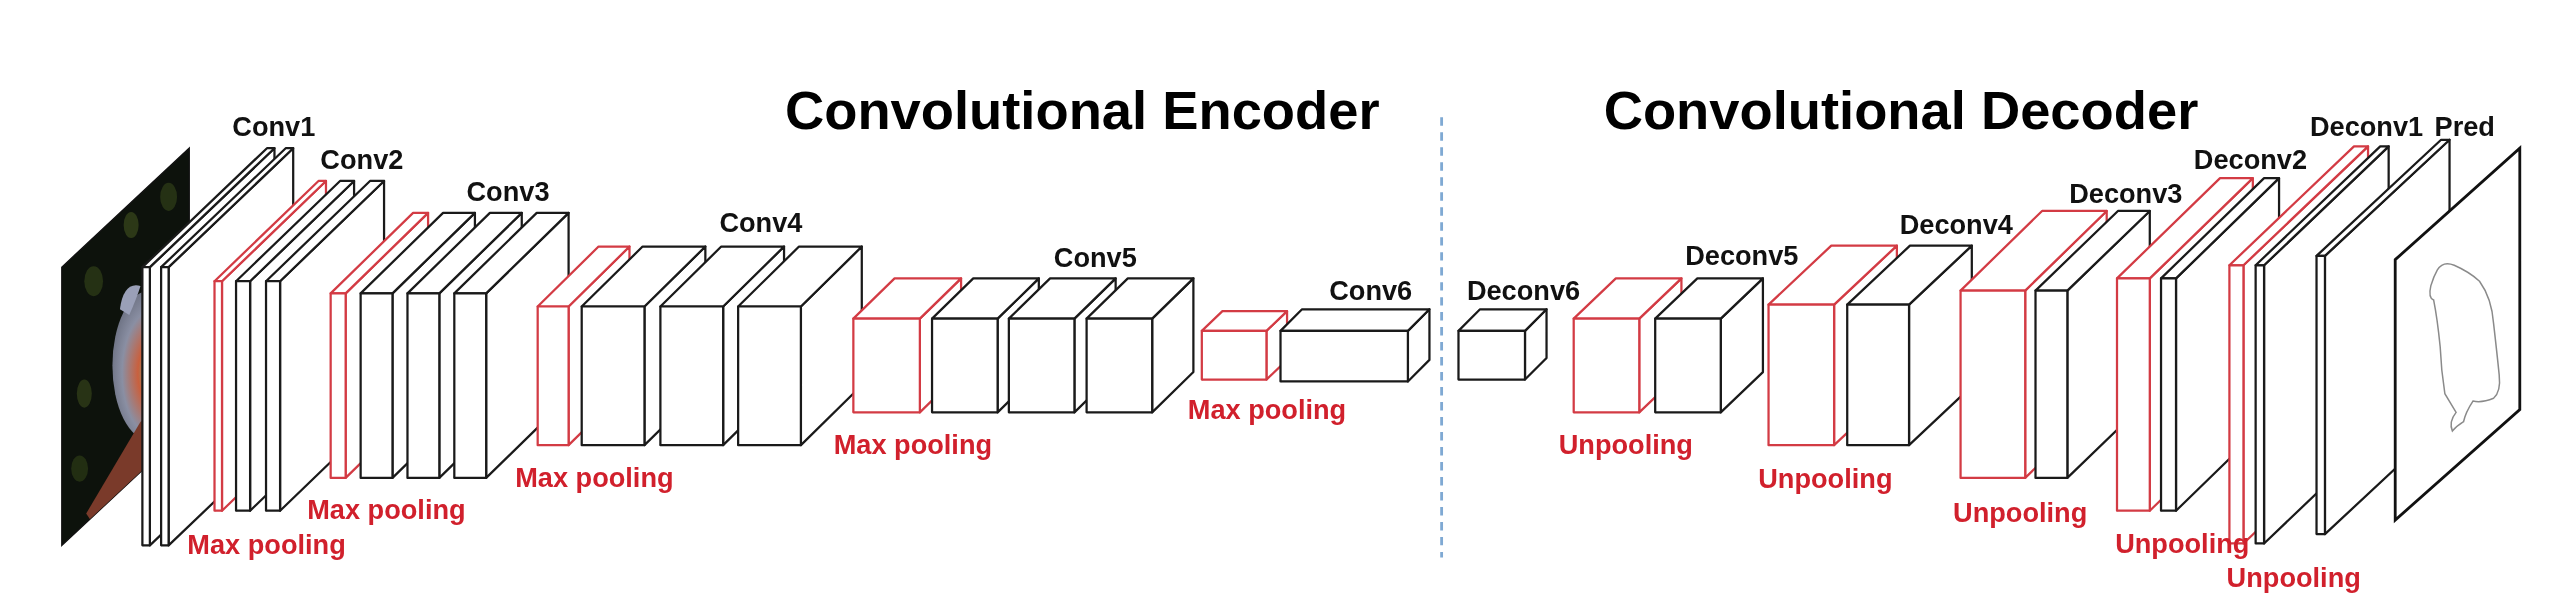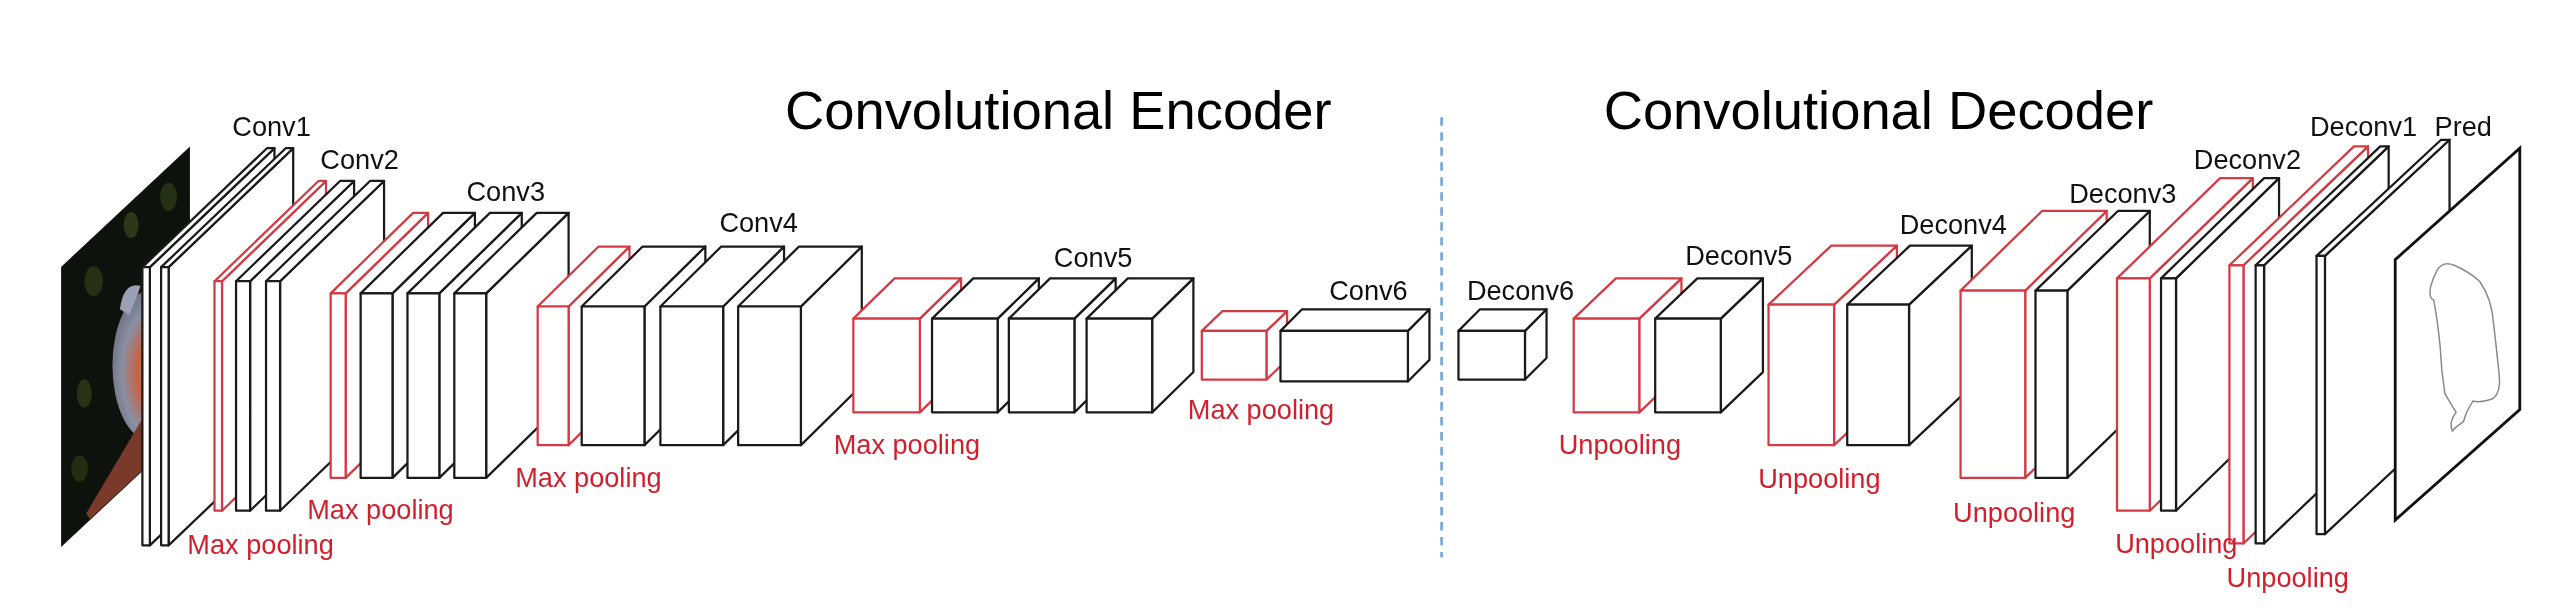--- a/index.html
+++ b/index.html
@@ -1,17 +1,17 @@
 <!DOCTYPE html>
 <html style="font-size:15px"><head>
 <meta charset="utf-8">
 <style>
   html, body { margin: 0; padding: 0; background: #ffffff; }
   body { width: 2576px; height: 613px; overflow: hidden; }
-  #stage { position: relative; width: 2576px; height: 462px; }
+  #stage { position: relative; width: 2576px; height: 462px; font-weight: bold; }
   svg { position: absolute; left: 0; top: 0; }
   .title { font-family: "Liberation Sans", sans-serif; font-size: 58px; fill: #000; }
   .lbl { font-family: "Liberation Sans", sans-serif; font-size: 29px; fill: #111; }
   .op { font-family: "Liberation Sans", sans-serif; font-size: 29px; fill: #d1202c; }
   .edge { fill: #fff; stroke-width: 2.4; stroke-linejoin: round; }
   .edge-k { stroke: #1a1a1a; }
   .edge-r { stroke: #d33b44; }
   .divider { stroke: #7fa9d3; stroke-width: 3; stroke-dasharray: 9 7; }
 </style>
 </head>

